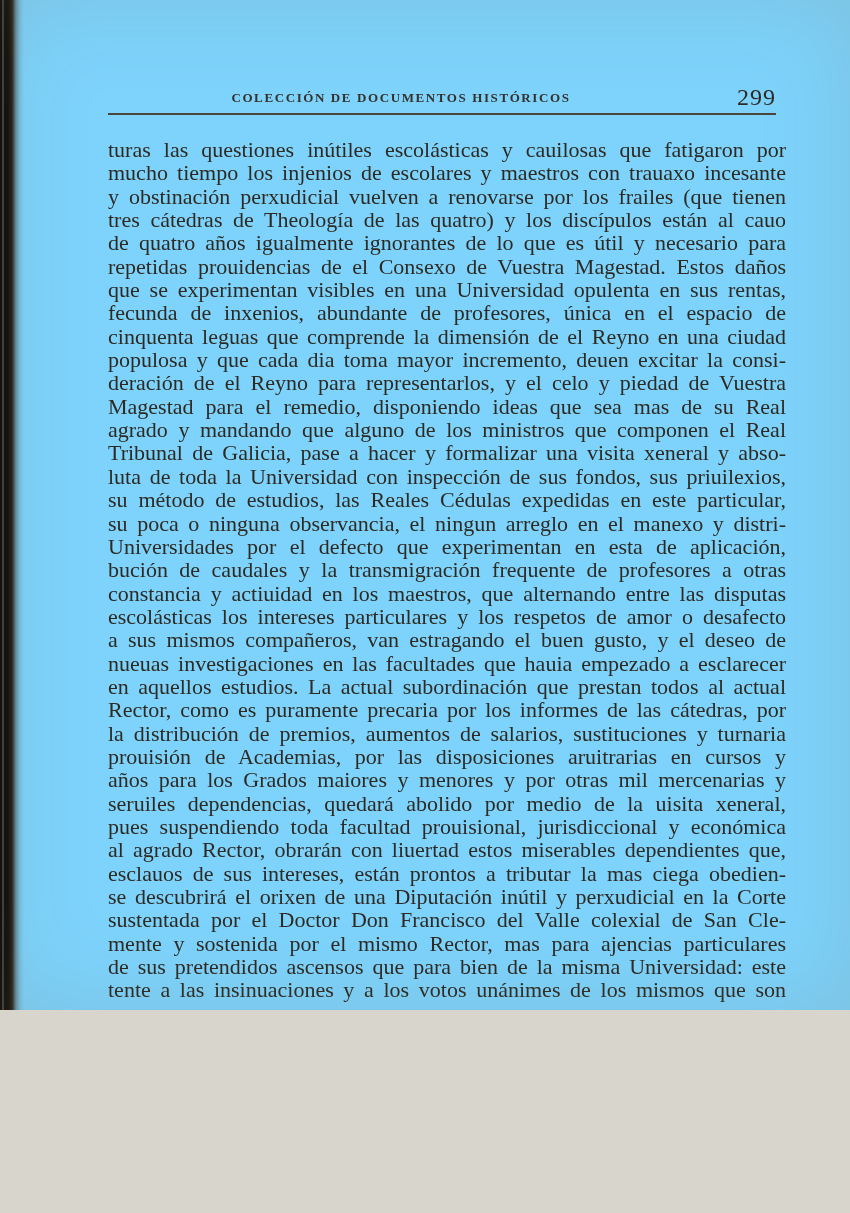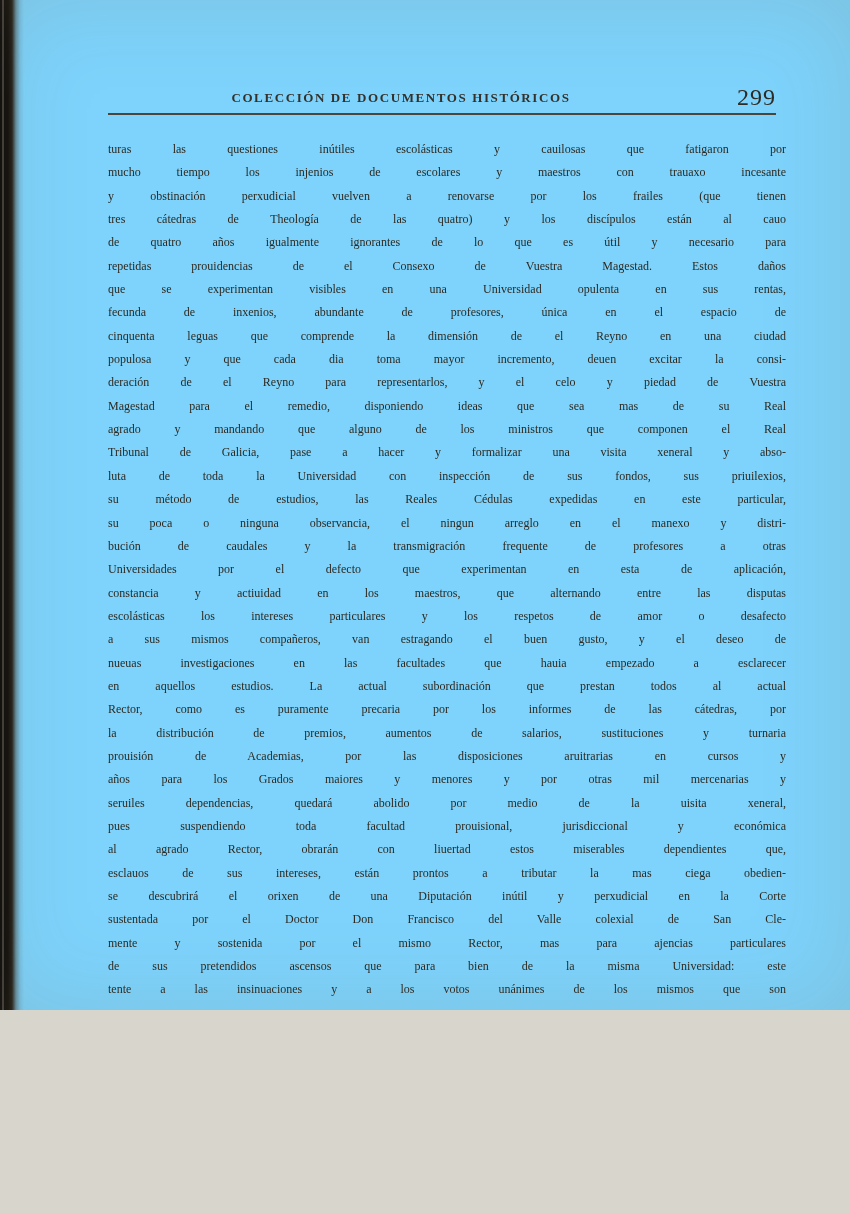--- a/index.html
+++ b/index.html
@@ -79,21 +79,21 @@
     width: 668px;
     height: 2px;
     background: #4c463a;
   }
   .body-text {
     position: absolute;
     left: 108px;
     top: 138px;
     width: 678px;
     color: #2e2a22;
-    font-size: 12px;
+    font-size: 22px;
     line-height: 23.35px;
   }
   .text-line {
     text-align: justify;
     text-align-last: justify;
     white-space: normal;
     text-rendering: optimizeLegibility;
   }
 </style>
 </head>
@@ -120,22 +120,22 @@
       <div class="text-line">fecunda de inxenios, abundante de profesores, única en el espacio de</div>
       <div class="text-line">cinquenta leguas que comprende la dimensión de el Reyno en una ciudad</div>
       <div class="text-line">populosa y que cada dia toma mayor incremento, deuen excitar la consi-</div>
       <div class="text-line">deración de el Reyno para representarlos, y el celo y piedad de Vuestra</div>
       <div class="text-line">Magestad para el remedio, disponiendo ideas que sea mas de su Real</div>
       <div class="text-line">agrado y mandando que alguno de los ministros que componen el Real</div>
       <div class="text-line">Tribunal de Galicia, pase a hacer y formalizar una visita xeneral y abso-</div>
       <div class="text-line">luta de toda la Universidad con inspección de sus fondos, sus priuilexios,</div>
       <div class="text-line">su método de estudios, las Reales Cédulas expedidas en este particular,</div>
       <div class="text-line">su poca o ninguna observancia, el ningun arreglo en el manexo y distri-</div>
+      <div class="text-line">Universidades por el defecto que experimentan en esta de aplicación,</div>
       <div class="text-line">bución de caudales y la transmigración frequente de profesores a otras</div>
-      <div class="text-line">Universidades por el defecto que experimentan en esta de aplicación,</div>
       <div class="text-line">constancia y actiuidad en los maestros, que alternando entre las disputas</div>
       <div class="text-line">escolásticas los intereses particulares y los respetos de amor o desafecto</div>
       <div class="text-line">a sus mismos compañeros, van estragando el buen gusto, y el deseo de</div>
       <div class="text-line">nueuas investigaciones en las facultades que hauia empezado a esclarecer</div>
       <div class="text-line">en aquellos estudios. La actual subordinación que prestan todos al actual</div>
       <div class="text-line">Rector, como es puramente precaria por los informes de las cátedras, por</div>
       <div class="text-line">la distribución de premios, aumentos de salarios, sustituciones y turnaria</div>
       <div class="text-line">prouisión de Academias, por las disposiciones aruitrarias en cursos y</div>
       <div class="text-line">años para los Grados maiores y menores y por otras mil mercenarias y</div>
       <div class="text-line">seruiles dependencias, quedará abolido por medio de la uisita xeneral,</div>

